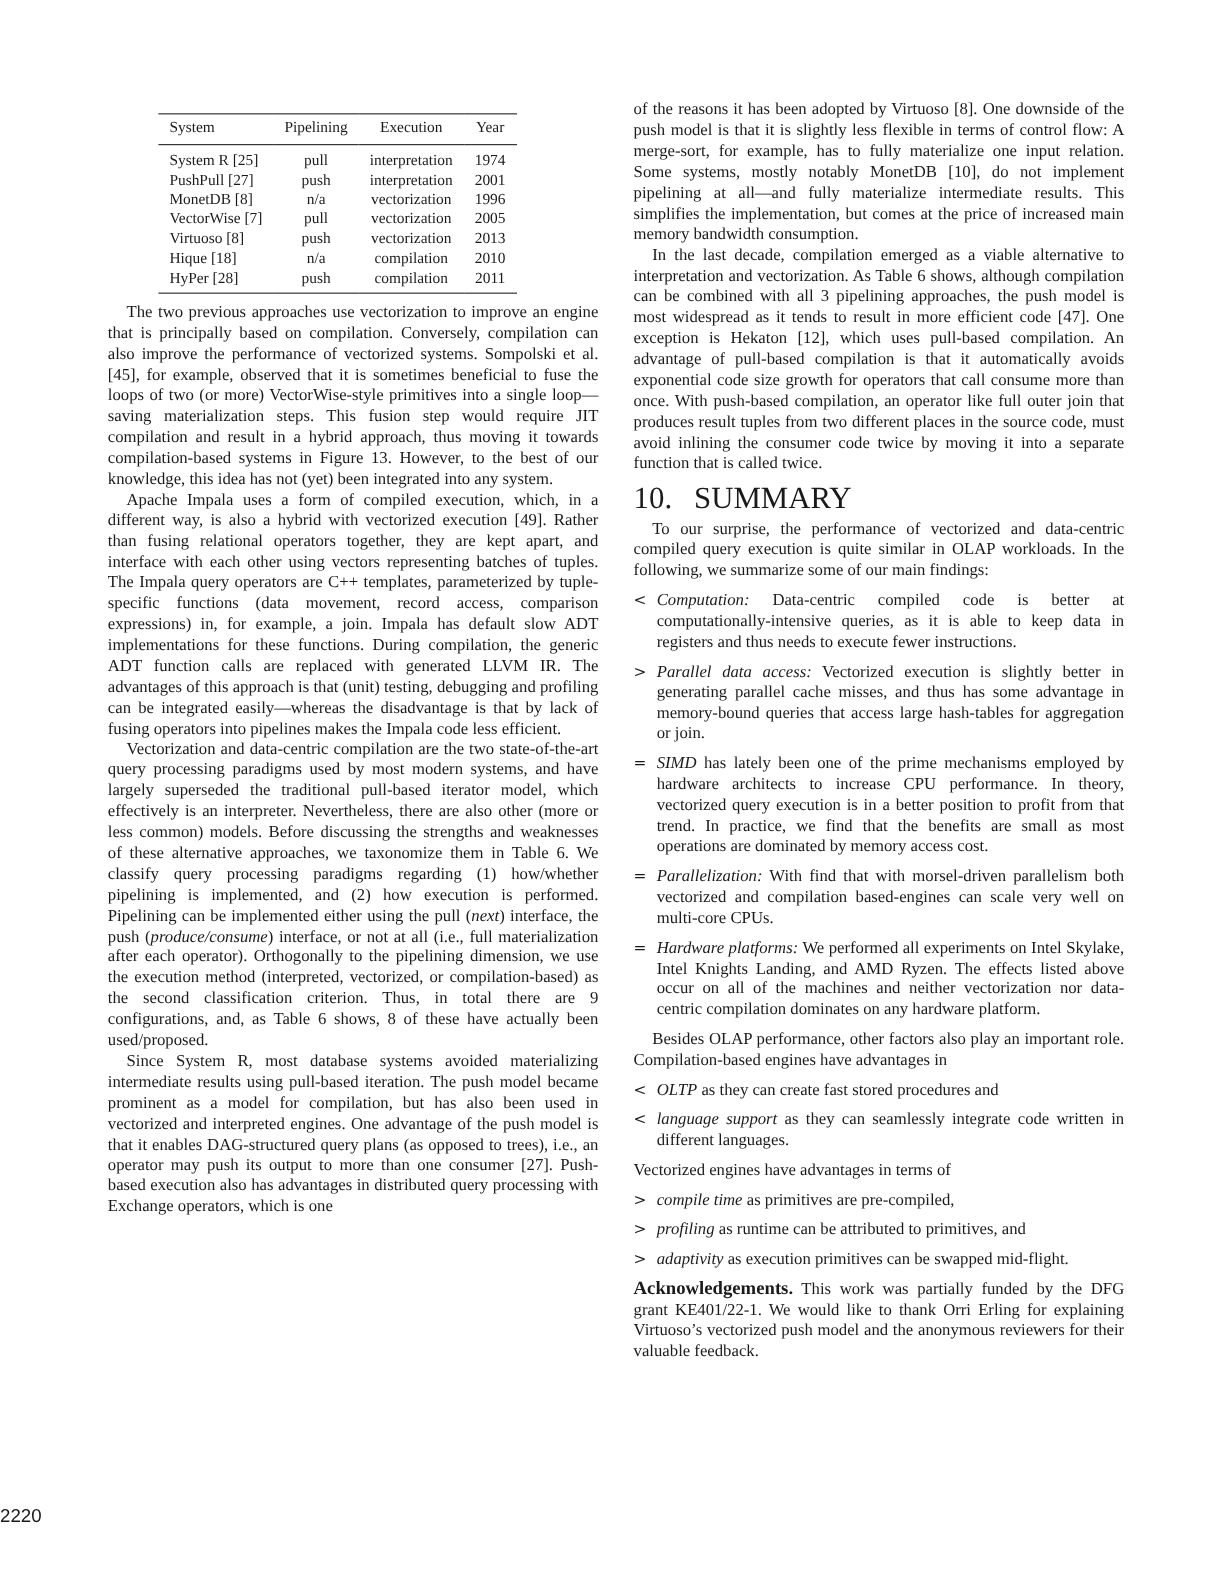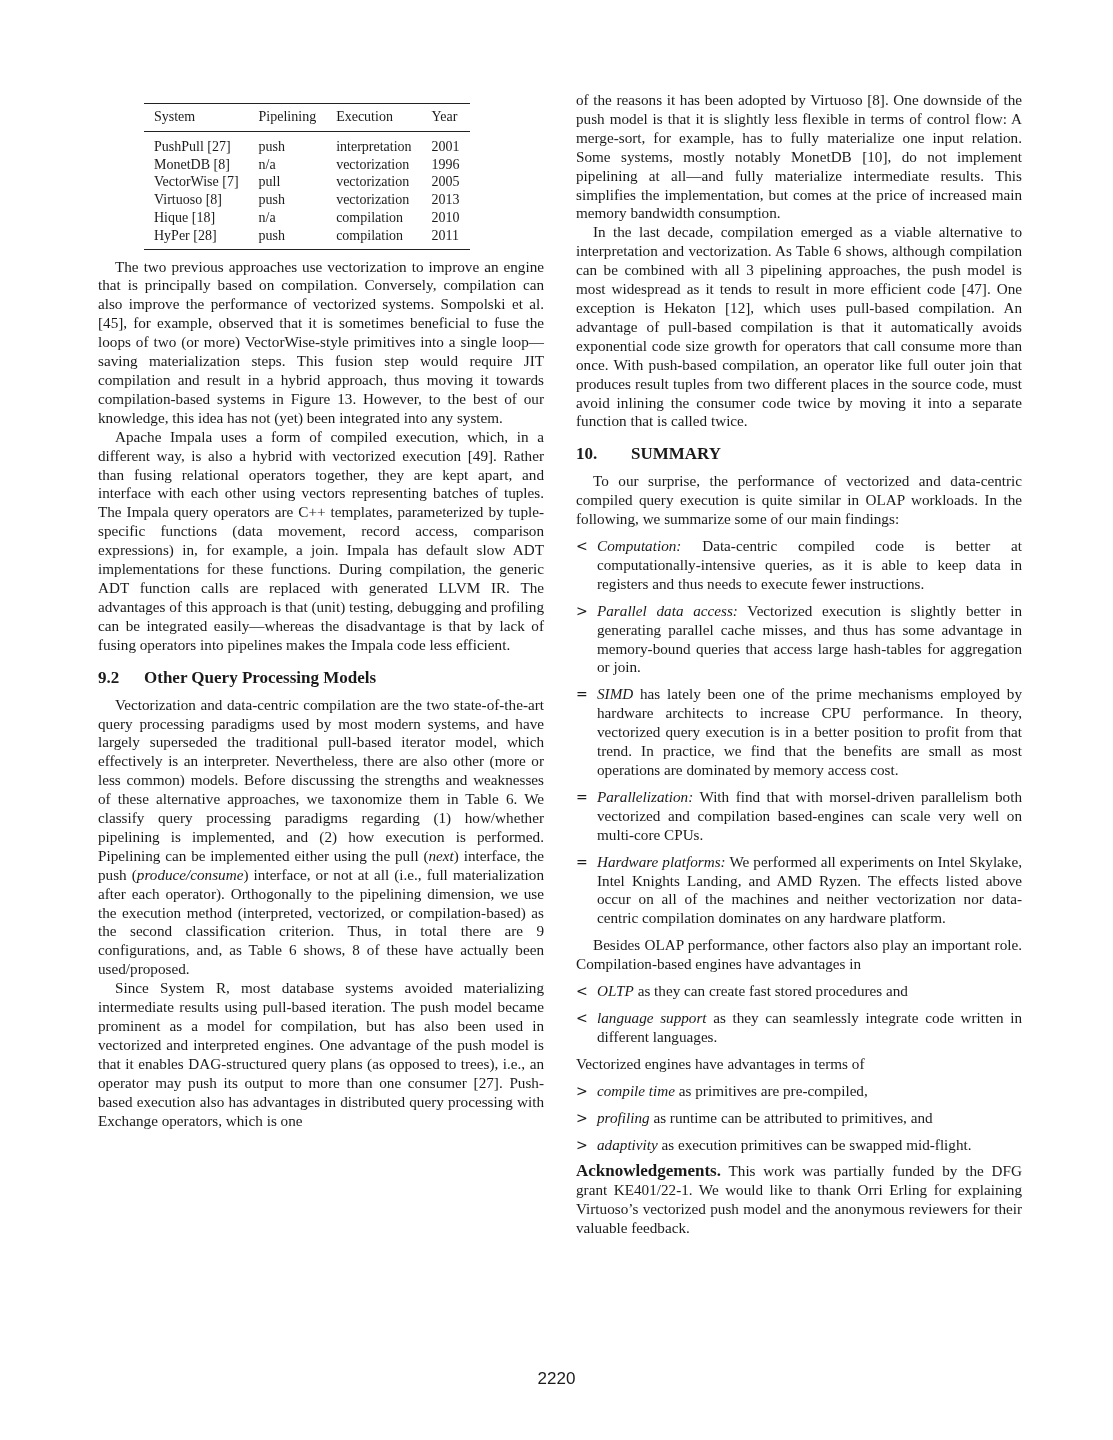--- a/index.html
+++ b/index.html
@@ -12,47 +12,53 @@
   p.indent { text-indent: 17px; }
   .caption { font-size: 15.2px; margin-left: 14px; margin-bottom: 8px; white-space: nowrap; }
   .caption b { font-weight: bold; }
   .caption i { font-style: italic; }
   table.t6 { border-collapse: collapse; margin-left: 46px; font-size: 14px; line-height: 17.8px; }
   table.t6 thead tr th { border-top: 1.3px solid #222; border-bottom: 1.3px solid #222; font-weight: normal; padding: 4px 10px 5px 10px; }
   table.t6 tbody tr:first-child td { padding-top: 6px; }
   table.t6 tbody tr:last-child td { padding-bottom: 4px; border-bottom: 1.3px solid #222; }
   table.t6 td { padding: 0 10px; }
   table.t6 td:first-child, table.t6 th:first-child { text-align: left; padding-left: 10px; }
-  table.t6 td.c, table.t6 th.c { text-align: left; font-family: Liberation Serif, serif; }
-  h2.sec { font-family: "Liberation Serif", serif; font-weight: bold; font-size: 17px; margin: 11px 0 6px 0; line-height: 24px; }
+  table.t6 td.c, table.t6 th.c { text-align: center; font-family: Liberation Serif, serif; }
+  h2.sec { font-family: "Liberation Serif", serif; font-weight: normal; font-size: 28px; margin: 11px 0 6px 0; line-height: 24px; }
   h2.sec .num { display: inline-block; width: 46px; }
   h2.sum .num { width: 55px; }
   ul.findings { list-style: none; margin: 8px 0 0 0; padding: 0; }
   ul.findings li { position: relative; padding-left: 21px; margin-bottom: 8px; text-align: justify; }
   ul.findings li .mark { position: absolute; left: 0; top: 0; width: 18px; font-family: "DejaVu Serif", serif; font-size: 14px; }
   .ack-label { font-weight: bold; font-size: 17px; }
-  .pagenum { position: absolute; top: 1369px; left: 0; width: 1113px; text-align: center;
+  .pagenum { position: absolute; top: 1369px; left: 0; width: 1113px; text-align: left;
              font-family: "Liberation Sans", "DejaVu Sans", sans-serif; font-size: 17px; }
   i, em { font-style: italic; }
   .spacer-sm { height: 8px; }
 </style>
 </head>
 <body>
 
 <div class="col col-left">
   <table class="t6">
     <thead>
       <tr>
         <th>System</th>
         <th class="c">Pipelining</th>
         <th class="c">Execution</th>
         <th class="c">Year</th>
       </tr>
     </thead>
     <tbody>
+      <tr>
+          <td>System R [25]</td>
+          <td class="c">pull</td>
+          <td class="c">interpretation</td>
+          <td class="c">1974</td>
+        </tr>
       <tr>
           <td>PushPull [27]</td>
           <td class="c">push</td>
           <td class="c">interpretation</td>
           <td class="c">2001</td>
         </tr>
       <tr>
           <td>MonetDB [8]</td>
           <td class="c">n/a</td>
           <td class="c">vectorization</td>
@@ -80,21 +86,20 @@
           <td>HyPer [28]</td>
           <td class="c">push</td>
           <td class="c">compilation</td>
           <td class="c">2011</td>
         </tr>
     </tbody>
   </table>
   <div class="spacer-sm"></div>
   <p class="indent">The two previous approaches use vectorization to improve an engine that is principally based on compilation. Conversely, compilation can also improve the performance of vectorized systems. Sompolski et al. [45], for example, observed that it is sometimes beneficial to fuse the loops of two (or more) VectorWise-style primitives into a single loop—saving materialization steps. This fusion step would require JIT compilation and result in a hybrid approach, thus moving it towards compilation-based systems in Figure 13. However, to the best of our knowledge, this idea has not (yet) been integrated into any system.</p>
   <p class="indent">Apache Impala uses a form of compiled execution, which, in a different way, is also a hybrid with vectorized execution [49]. Rather than fusing relational operators together, they are kept apart, and interface with each other using vectors representing batches of tuples. The Impala query operators are C++ templates, parameterized by tuple-specific functions (data movement, record access, comparison expressions) in, for example, a join. Impala has default slow ADT implementations for these functions. During compilation, the generic ADT function calls are replaced with generated LLVM IR. The advantages of this approach is that (unit) testing, debugging and profiling can be integrated easily—whereas the disadvantage is that by lack of fusing operators into pipelines makes the Impala code less efficient.</p>
-  <h2 class="sec"><span class="num">9.2</span><span>Other Query Processing Models</span></h2>
   <p class="indent"><span>Vectorization and data-centric compilation are the two state-of-the-art query processing paradigms used by most modern systems, and have largely superseded the traditional pull-based iterator model, which effectively is an interpreter. Nevertheless, there are also other (more or less common) models. Before discussing the strengths and weaknesses of these alternative approaches, we taxonomize them in Table 6. We classify query processing paradigms regarding (1) how/whether pipelining is implemented, and (2) how execution is performed. Pipelining can be implemented either using the pull (</span><i>next</i><span>) interface, the push (</span><i>produce/consume</i><span>) interface, or not at all (i.e., full materialization after each operator). Orthogonally to the pipelining dimension, we use the execution method (interpreted, vectorized, or compilation-based) as the second classification criterion. Thus, in total there are 9 configurations, and, as Table 6 shows, 8 of these have actually been used/proposed.</span></p>
   <p class="indent">Since System R, most database systems avoided materializing intermediate results using pull-based iteration. The push model became prominent as a model for compilation, but has also been used in vectorized and interpreted engines. One advantage of the push model is that it enables DAG-structured query plans (as opposed to trees), i.e., an operator may push its output to more than one consumer [27]. Push-based execution also has advantages in distributed query processing with Exchange operators, which is one</p>
 </div>
 
 <div class="col col-right">
   <p>of the reasons it has been adopted by Virtuoso [8]. One downside of the push model is that it is slightly less flexible in terms of control flow: A merge-sort, for example, has to fully materialize one input relation. Some systems, mostly notably MonetDB [10], do not implement pipelining at all—and fully materialize intermediate results. This simplifies the implementation, but comes at the price of increased main memory bandwidth consumption.</p>
   <p class="indent">In the last decade, compilation emerged as a viable alternative to interpretation and vectorization. As Table 6 shows, although compilation can be combined with all 3 pipelining approaches, the push model is most widespread as it tends to result in more efficient code [47]. One exception is Hekaton [12], which uses pull-based compilation. An advantage of pull-based compilation is that it automatically avoids exponential code size growth for operators that call consume more than once. With push-based compilation, an operator like full outer join that produces result tuples from two different places in the source code, must avoid inlining the consumer code twice by moving it into a separate function that is called twice.</p>
   <h2 class="sec sum"><span class="num">10.</span><span>SUMMARY</span></h2>
   <p class="indent">To our surprise, the performance of vectorized and data-centric compiled query execution is quite similar in OLAP workloads. In the following, we summarize some of our main findings:</p>
   <ul class="findings">

